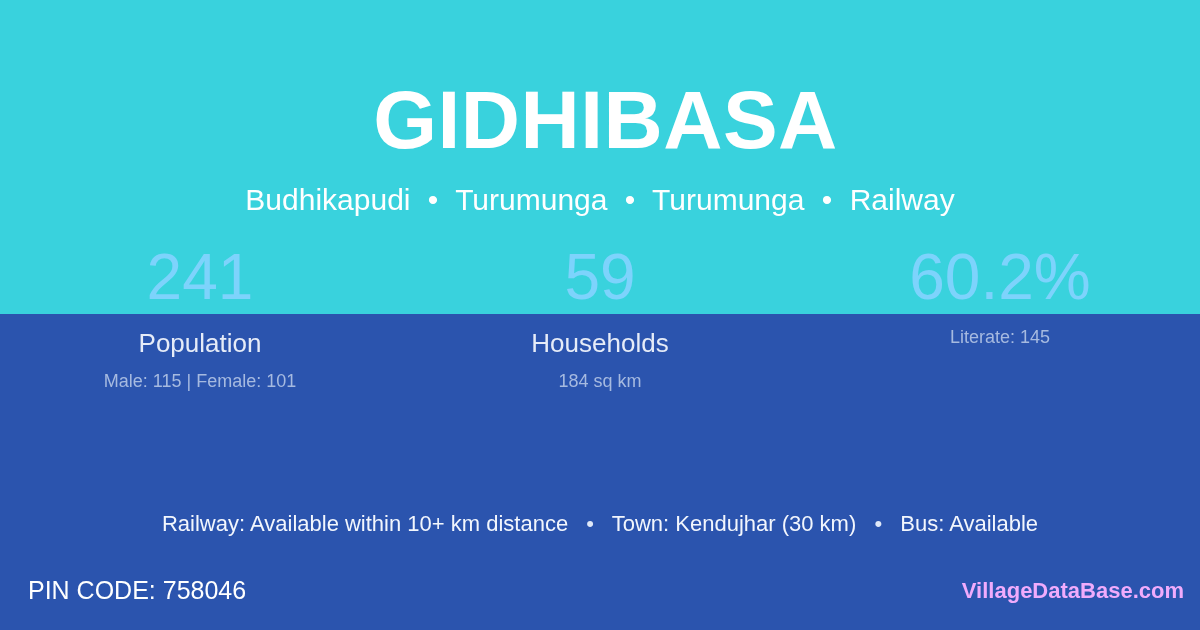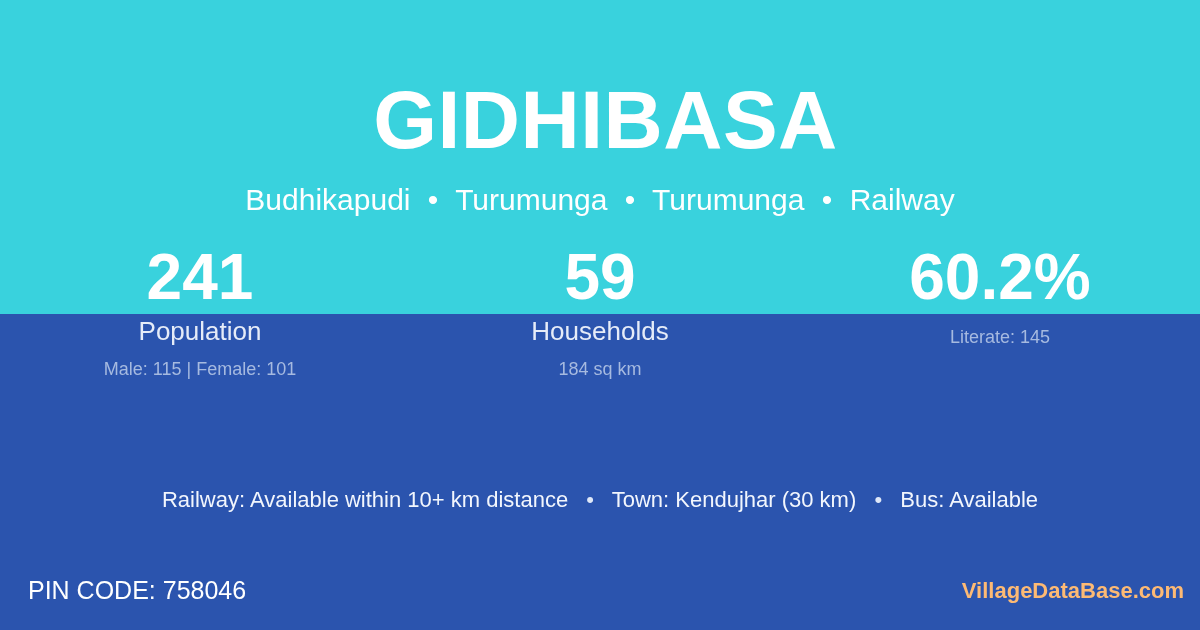--- a/index.html
+++ b/index.html
@@ -68,44 +68,44 @@
     top: 243px;
     width: 1200px;
     display: flex;
   }
   .stat-col {
     flex: 1 1 0;
     text-align: center;
   }
   .stat-value {
     font-size: 64px;
-    font-weight: bold;
+    font-weight: normal;
     line-height: 68px;
-    color: #ffffff;
+    color: #7dd3fc;
     height: 71px;
   }
   .stat-label {
     font-size: 26px;
     font-weight: normal;
     line-height: 30px;
     color: #e6ecf8;
-    padding-top: 2px;
+    padding-top: 14px;
   }
   .stat-sub {
     font-size: 18px;
     font-weight: normal;
     line-height: 22px;
     color: #a6bae0;
     padding-top: 12px;
   }
   
   .amenities {
     position: absolute;
     left: 0;
-    top: 486px;
+    top: 510px;
     width: 1200px;
     text-align: center;
     font-size: 22px;
     line-height: 28px;
     color: #f2f6fd;
     white-space: nowrap;
   }
   .amenities .sep {
     padding: 0 12px;
     color: #dfe8f8;
@@ -128,21 +128,21 @@
     color: #ffffff;
     white-space: nowrap;
   }
   .brand {
     position: absolute;
     right: 16px;
     top: 2px;
     font-size: 22px;
     font-weight: bold;
     line-height: 34px;
-    color: #fdba74;
+    color: #f0abfc;
     white-space: nowrap;
   }
 </style>
 </head>
 <body>
 
 <div class="card">
 
   <div class="teal-band"></div>
 

